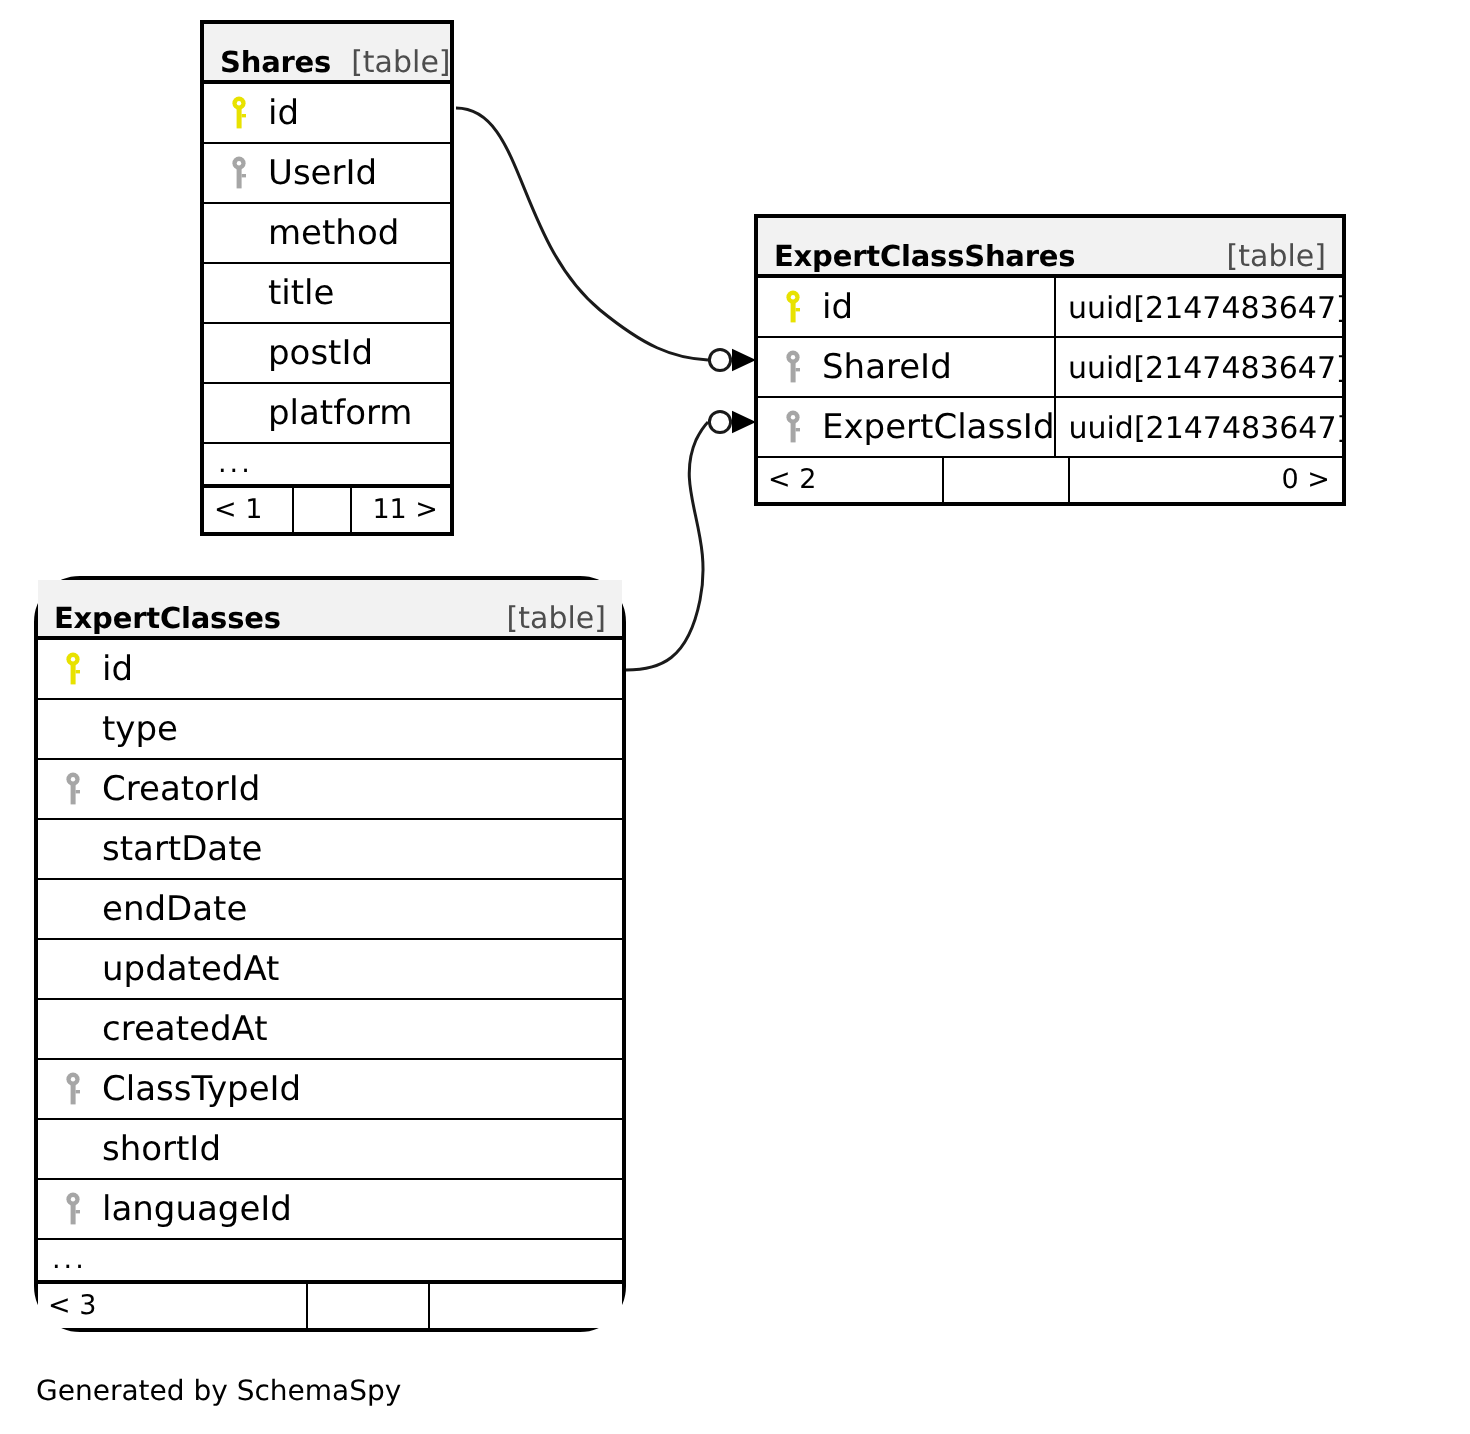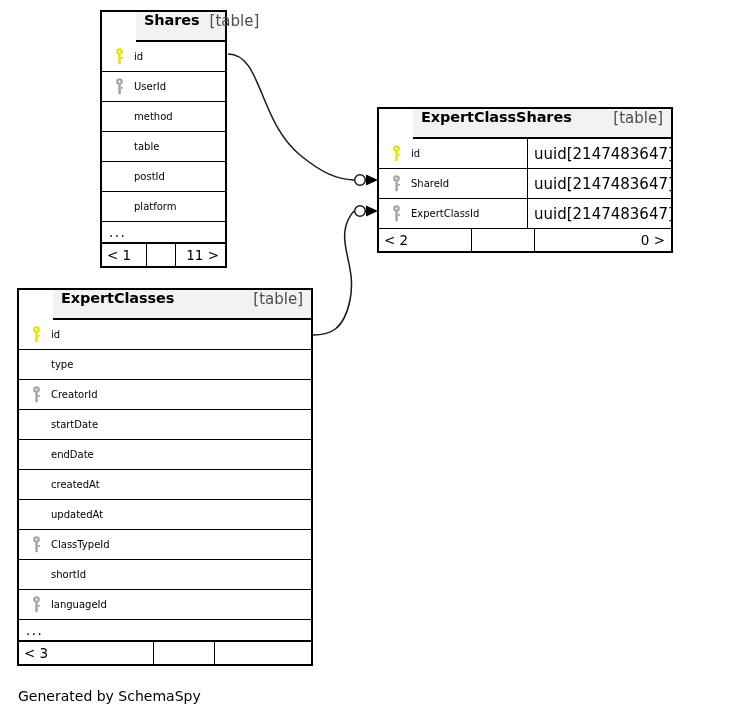--- a/index.html
+++ b/index.html
@@ -31,26 +31,25 @@
     box-sizing: border-box;
     border: 2px solid #000000;
     background: #ffffff;
   }
 
   .tbl-header {
     box-sizing: border-box;
     background: #f2f2f2;
     border-bottom: 2px solid #000000;
     display: flex;
-    align-items: flex-start;
+    align-items: flex-end;
     justify-content: space-between;
     padding: 0 8px;
     height: 30px;
     white-space: nowrap;
-    margin-left: 34px;
   }
   .tbl-name {
     font-weight: bold;
     font-size: 14.5px;
     color: #000000;
     letter-spacing: -0.1px;
   }
   .tbl-tag {
     font-size: 15px;
     color: #4d4d4d;
@@ -70,21 +69,21 @@
 
   .key-slot {
     width: 26px;
     min-width: 26px;
     display: flex;
     align-items: center;
     justify-content: center;
     padding-left: 4px;
   }
   .col-name {
-    font-size: 10px;
+    font-size: 17px;
     color: #000000;
     white-space: nowrap;
     padding-left: 2px;
   }
   .col-type {
     margin-left: auto;
     box-sizing: border-box;
     font-size: 15px;
     color: #000000;
     white-space: nowrap;
@@ -198,21 +197,21 @@
     <span class="col-name">UserId</span>
   </div>
 
   <div class="row">
     <span class="key-slot"></span>
     <span class="col-name">method</span>
   </div>
 
   <div class="row">
     <span class="key-slot"></span>
-    <span class="col-name">table</span>
+    <span class="col-name">title</span>
   </div>
 
   <div class="row">
     <span class="key-slot"></span>
     <span class="col-name">postId</span>
   </div>
 
   <div class="row last-field">
     <span class="key-slot"></span>
     <span class="col-name">platform</span>
@@ -273,21 +272,21 @@
     <span class="col-type" style="width:144px;">uuid[2147483647]</span>
   </div>
 
   <div class="footer">
     <div class="footer-cell f-left" style="width:31.5%;">&lt; 2</div>
     <div class="footer-cell f-mid" style="width:22%;"></div>
     <div class="footer-cell f-right" style="width:46.5%;">0 &gt;</div>
   </div>
 </div>
 
-<div class="table-box" id="tbl-ec" style="left:17px; top:288px; width:296px;">
+<div class="table-box" id="tbl-ec" style="left:17px; top:288px; width:296px;border-radius:23px;">
 
   <div class="tbl-header">
     <span class="tbl-name">ExpertClasses</span>
     <span class="tbl-tag">[table]</span>
   </div>
 
   <div class="row">
     <span class="key-slot">
       <svg class="key-ico" width="9" height="17" viewBox="0 0 9 17">
         <circle cx="4.5" cy="3.6" r="3.3" fill="#e8e200"></circle>
@@ -321,26 +320,26 @@
     <span class="col-name">startDate</span>
   </div>
 
   <div class="row">
     <span class="key-slot"></span>
     <span class="col-name">endDate</span>
   </div>
 
   <div class="row">
     <span class="key-slot"></span>
+    <span class="col-name">updatedAt</span>
+  </div>
+
+  <div class="row">
+    <span class="key-slot"></span>
     <span class="col-name">createdAt</span>
-  </div>
-
-  <div class="row">
-    <span class="key-slot"></span>
-    <span class="col-name">updatedAt</span>
   </div>
 
   <div class="row">
     <span class="key-slot">
       <svg class="key-ico" width="9" height="17" viewBox="0 0 9 17">
         <circle cx="4.5" cy="3.6" r="3.3" fill="#a6a6a6"></circle>
         <circle cx="4.5" cy="3.6" r="1.1" fill="#ffffff"></circle>
         <rect x="3.3" y="6.2" width="2.5" height="10" fill="#a6a6a6"></rect>
         <rect x="5.8" y="9" width="2.2" height="1.7" fill="#a6a6a6"></rect>
       </svg>

